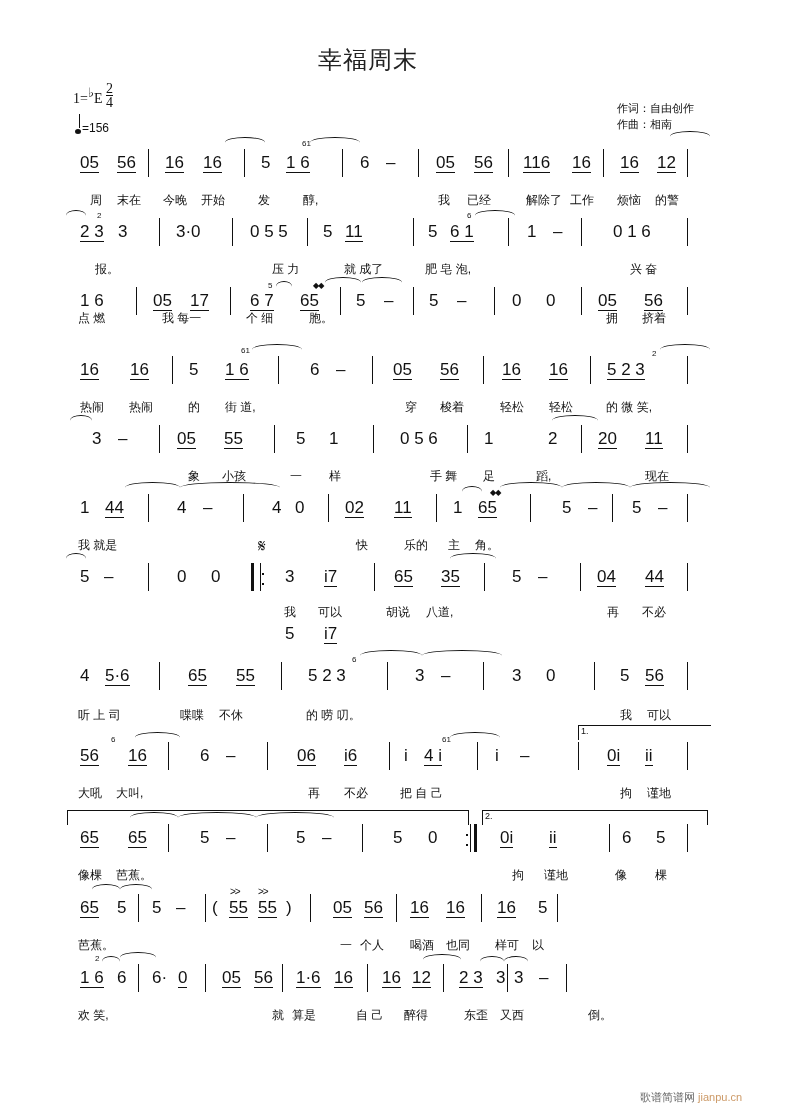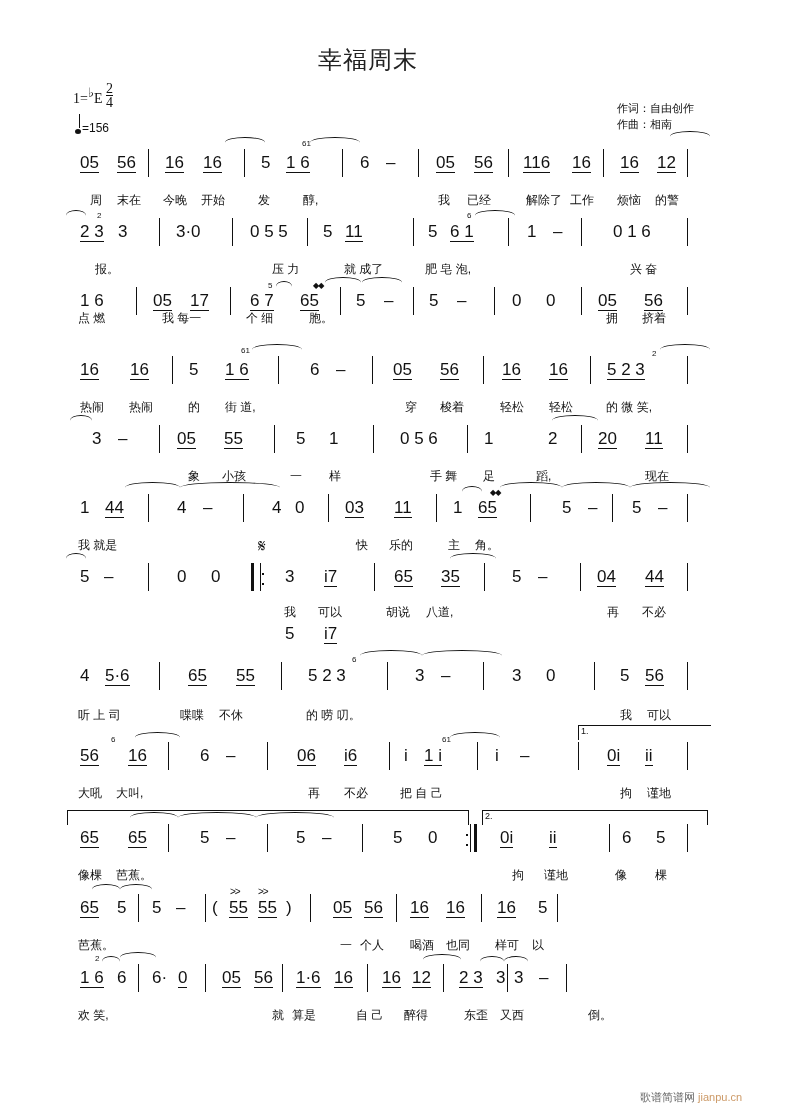--- a/index.html
+++ b/index.html
@@ -230,21 +230,21 @@
   <span class="slur" style="left:180px;top:-16px;width:100px"></span>
   <span class="tok" style="left:80px">1</span>
   <span class="tok u" style="left:105px">44</span>
   <span class="bar" style="left:148px"></span>
   <span class="tok" style="left:177px">4</span>
   <span class="tok" style="left:203px">–</span>
   <span class="bar" style="left:243px"></span>
   <span class="tok" style="left:272px">4</span>
   <span class="tok" style="left:295px">0</span>
   <span class="bar" style="left:328px"></span>
-  <span class="tok u" style="left:345px">03</span>
+  <span class="tok u" style="left:345px">02</span>
   <span class="tok u" style="left:394px">11</span>
   <span class="bar" style="left:436px"></span>
   <span class="tok" style="left:453px">1</span>
   <span class="tok u" style="left:478px">65</span>
   <span class="acc" style="left:490px;top:-10px">◆◆</span>
   <span class="slur" style="left:462px;top:-12px;width:20px"></span>
   <span class="slur" style="left:500px;top:-16px;width:62px"></span>
   <span class="slur" style="left:562px;top:-16px;width:68px"></span>
   <span class="slur" style="left:630px;top:-16px;width:80px"></span>
   <span class="bar" style="left:530px"></span>
@@ -252,21 +252,21 @@
   <span class="tok" style="left:588px">–</span>
   <span class="bar" style="left:612px"></span>
   <span class="tok" style="left:632px">5</span>
   <span class="tok" style="left:658px">–</span>
   <span class="bar" style="left:687px"></span>
 </div>
 <div class="row" style="top:537px">
   <span class="lyr" style="left:78px">我 就是</span>
   <span class="segno" style="left:258px;top:-2px">𝄋</span>
   <span class="lyr" style="left:356px">快</span>
-  <span class="lyr" style="left:389px">乐的</span>
+  <span class="lyr" style="left:404px">乐的</span>
   <span class="lyr" style="left:448px">主</span>
   <span class="lyr" style="left:475px">角。</span>
 </div>
 
 <div class="row" style="top:567px">
   <span class="slur" style="left:66px;top:-14px;width:20px"></span>
   <span class="tok" style="left:80px">5</span>
   <span class="tok" style="left:104px">–</span>
   <span class="bar" style="left:148px"></span>
   <span class="tok" style="left:177px">0</span>
@@ -339,21 +339,21 @@
   <span class="tok u" style="left:128px">16</span>
   <span class="slur" style="left:135px;top:-14px;width:45px"></span>
   <span class="bar" style="left:168px"></span>
   <span class="tok" style="left:200px">6</span>
   <span class="tok" style="left:226px">–</span>
   <span class="bar" style="left:267px"></span>
   <span class="tok u" style="left:297px">06</span>
   <span class="tok u" style="left:344px">i6</span>
   <span class="bar" style="left:389px"></span>
   <span class="tok" style="left:404px">i</span>
-  <span class="tok u" style="left:424px">1 i</span>
+  <span class="tok u" style="left:424px">4 i</span>
   <span class="grace" style="left:442px;top:-11px">61</span>
   <span class="slur" style="left:450px;top:-14px;width:50px"></span>
   <span class="bar" style="left:477px"></span>
   <span class="tok" style="left:495px">i</span>
   <span class="tok" style="left:520px">–</span>
   <span class="bar" style="left:578px"></span>
   <span class="tok u" style="left:607px">0i</span>
   <span class="tok u" style="left:645px">ii</span>
   <span class="bar" style="left:687px"></span>
 </div>

